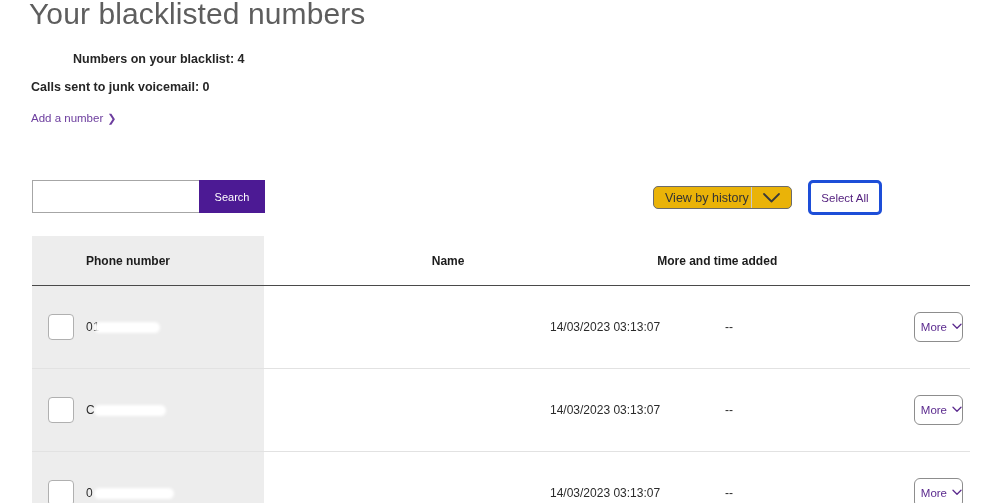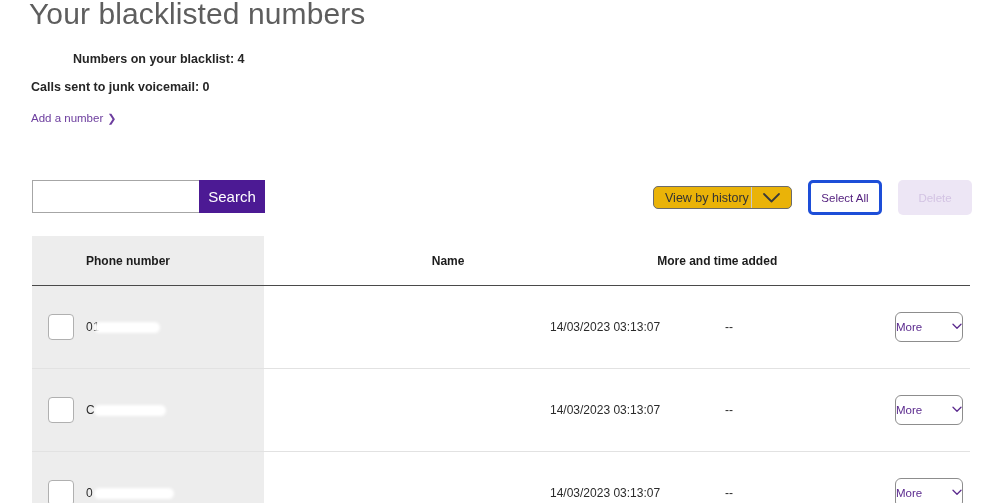--- a/index.html
+++ b/index.html
@@ -78,21 +78,21 @@
     color: #333;
     padding: 0 8px;
   }
   .search-btn {
     width: 66px;
     height: 33px;
     background: #4c1a94;
     color: #ffffff;
     border: none;
     font-family: "Liberation Sans", sans-serif;
-    font-size: 15px;
+    font-size: 11px;
     cursor: pointer;
   }
 
   
   .controls {
     position: absolute;
     top: 180px;
     left: 653px;
     display: flex;
     align-items: center;
@@ -244,32 +244,32 @@
     pointer-events: none;
   }
   .redact-a { width: 66px; left: 9px; top: 3px; }
   .redact-b { width: 72px; left: 7px; top: 0px; }
   .redact-c { width: 80px; left: 6px; top: 4px; }
 
   .date-text { font-size: 12px; color: #2b2b2b; white-space: nowrap; }
   .dash-text { font-size: 12px; color: #2b2b2b; }
 
   .more-btn {
-    width: 68px;
+    width: 49px;
     height: 30px;
     border: 1px solid #8d8d8d;
     border-radius: 6px;
     background: #ffffff;
     color: #5b2a8e;
     font-family: "Liberation Sans", sans-serif;
     font-size: 11.5px;
     cursor: pointer;
     display: inline-flex;
     align-items: center;
-    justify-content: space-between;
+    justify-content: flex-end;
     gap: 5px;
   }
   .more-btn svg { display: block; }
 </style>
 </head>
 <body>
 
 <div class="page">
 
   <h1 class="page-title">Your blacklisted numbers</h1>
@@ -292,21 +292,20 @@
     <div class="view-select">
       <span class="view-select-label">View by history</span>
       <span class="view-select-arrow">
         <svg width="19" height="12" viewBox="0 0 19 12" fill="none">
           <path d="M2 2 L9.5 9.5 L17 2" stroke="#3a3a3a" stroke-width="1.8" stroke-linecap="round" stroke-linejoin="round"></path>
         </svg>
       </span>
     </div>
 
     <button class="select-all-btn">Select All</button>
-    <button class="delete-btn" disabled="">Delete</button>
   </div>
 
   <div class="table">
 
     <div class="t-row t-head">
       <div class="shade"></div>
       <div class="cell c-phone th">Phone number</div>
       <div class="cell c-name th">Name</div>
       <div class="cell c-date th">More and time added</div>
       <div class="cell c-extra"></div>

